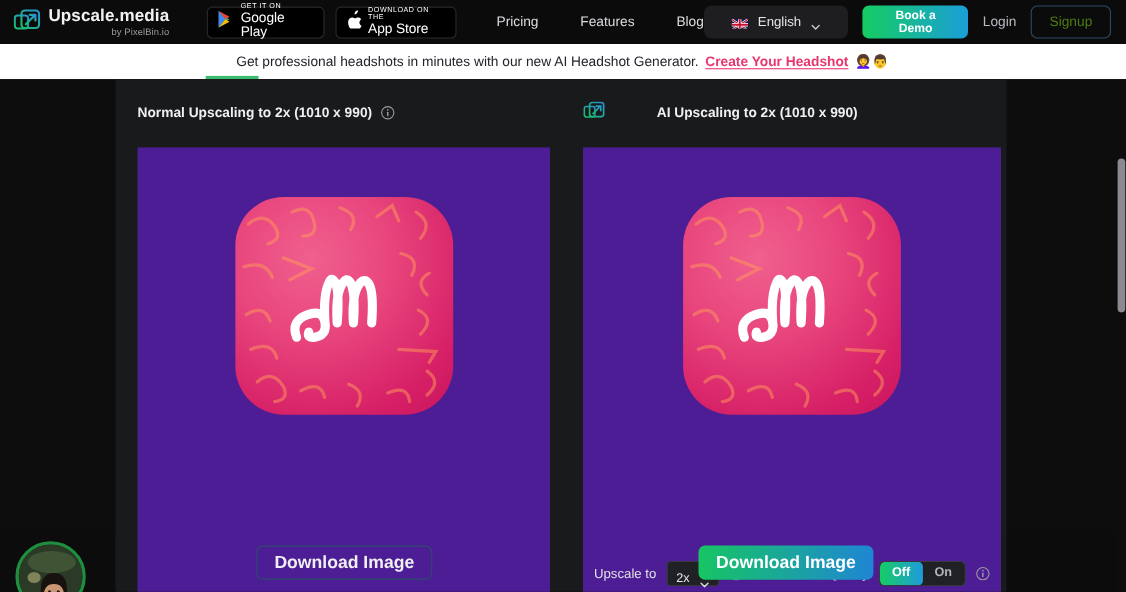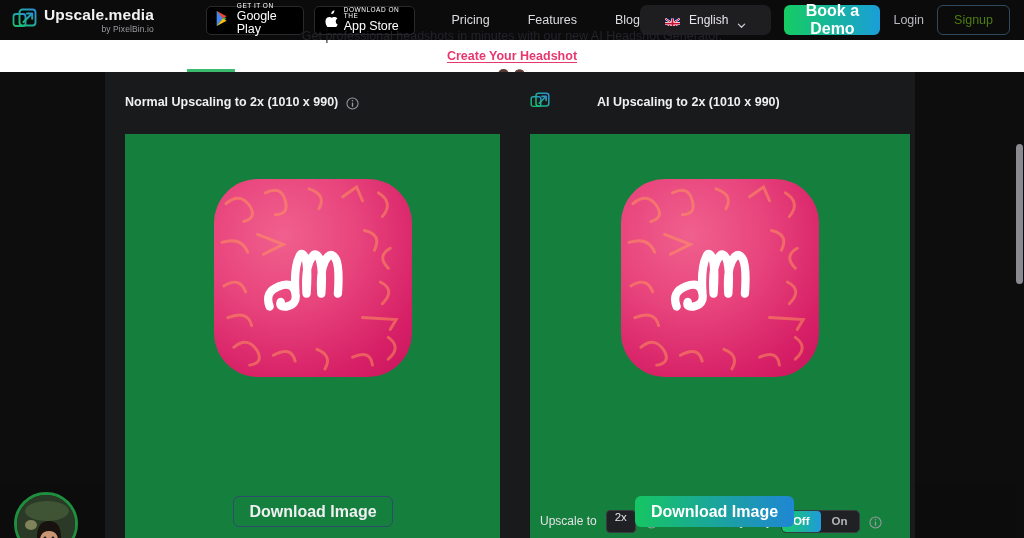--- a/index.html
+++ b/index.html
@@ -16,21 +16,21 @@
     width: 1024px; height: 40px;
     background: #0b0b0c;
     display: flex; align-items: center;
   }
   .brand { display: flex; align-items: center; gap: 7px; margin-left: 12px; }
   .brand-mark { width: 25px; height: 25px; flex: 0 0 25px; }
   .brand-text { line-height: 1; }
   .brand-name { font-size: 15.5px; font-weight: 700; color: #f2f2f3; letter-spacing: .1px; }
   .brand-sub { font-size: 8.5px; color: #9b9ba1; text-align: right; margin-top: 2px; letter-spacing: .1px; }
 
-  .store-badges { display: flex; gap: 10px; margin-left: 52px; }
+  .store-badges { display: flex; gap: 10px; margin-left: 34px; }
   .badge {
     height: 29px; border-radius: 5px; background: #000;
     border: 1px solid #2a2a2e;
     display: flex; align-items: center; gap: 6px; padding: 0 9px;
   }
   .badge-txt { line-height: 1.05; }
   .badge-small { font-size: 6.5px; color: #ffffff; letter-spacing: .5px; text-transform: uppercase; }
   .badge-big { font-size: 12.5px; color: #ffffff; font-weight: 500; letter-spacing: -.1px; }
 
   .nav { display: flex; align-items: center; gap: 38px; margin-left: 36px; }
@@ -41,38 +41,37 @@
     display: flex; align-items: center; gap: 9px;
     background: #1e1e21; border-radius: 7px;
     height: 30px; padding: 0 25px;
   }
   .flag { width: 15px; height: 11px; flex: 0 0 15px; border-radius: 1px; overflow: hidden; }
   .lang-label { font-size: 12px; color: #e6e6ea; }
   .chev { width: 9px; height: 9px; }
   .btn-demo {
     height: 30px; padding: 0 15px; border-radius: 6px;
     background: linear-gradient(90deg, #15cc62 0%, #1a9ed8 100%);
-    color: #fff; font-size: 16px; font-weight: 700;
+    color: #fff; font-size: 11px; font-weight: 700;
     display: flex; align-items: center; border: none; cursor: pointer;
   }
   .btn-login { font-size: 12.5px; color: #b9b9c0; text-decoration: none; }
   .btn-signup {
     height: 30px; padding: 0 16px; border-radius: 6px;
     border: 1px solid #2e4a63; background: transparent;
     color: #4d7c0f; font-size: 12.5px; display: flex; align-items: center; cursor: pointer;
   }
 
   
   .promo {
     position: absolute; top: 40px; left: 0;
     width: 1024px; height: 32px;
     background: #ffffff;
     display: flex; align-items: center; justify-content: center;
     gap: 6px;
-    flex-direction: column;
   }
   .promo-text { font-size: 12.5px; color: #23232a; }
   .promo-link {
     font-size: 12.5px; color: #e8376f; font-weight: 600;
     text-underline-offset: 2px;
   }
   .promo-emoji { font-size: 12px; letter-spacing: 1px; }
   .promo-progress {
     position: absolute; top: 69px; left: 187px;
     width: 48px; height: 4px; background: #3cba6d;
@@ -99,21 +98,21 @@
     height: 60px; padding-left: 20px;
   }
   .panel.right .panel-head { padding-left: 10px; gap: 47px; }
   .panel-title { font-size: 12.5px; font-weight: 700; color: #f0f0f2; }
   .ai-mark { width: 20px; height: 20px; flex: 0 0 20px; }
   .info-icon { width: 13px; height: 13px; flex: 0 0 13px; cursor: pointer; }
 
   .image-area {
     position: absolute; top: 62px; left: 20px;
     width: 375px; height: 404px;
-    background: #15803d;
+    background: #4c1d95;
   }
   .panel.right .image-area { left: 10px; width: 380px; }
 
   .thumb {
     position: absolute; left: 50%; top: 45px;
     transform: translateX(-50%);
     width: 198px; height: 198px; border-radius: 44px;
     background: radial-gradient(circle at 35% 28%, #f0608e 0%, #e8457d 38%, #d61f66 78%, #c8145c 100%);
     overflow: hidden;
   }
@@ -125,21 +124,20 @@
     position: absolute; top: 372px; left: 10px;
     width: 380px; height: 30px;
     display: flex; align-items: center; gap: 9px;
   }
   .ctl-label { font-size: 12px; color: #e2e2e6; }
   .select {
     display: flex; align-items: flex-end; gap: 9px;
     height: 23px; padding: 0 8px;
     background: #202124; border: 1px solid #3a3b40; border-radius: 4px;
     cursor: pointer;
-    flex-direction: column;
   }
   .select-value { font-size: 11.5px; color: #e6e6ea; }
   .toggle {
     display: flex; align-items: flex-end;
     height: 23px; background: #202124;
     border: 1px solid #3a3b40; border-radius: 5px;
     overflow: hidden; cursor: pointer;
   }
   .toggle-opt {
     font-size: 11.5px; font-weight: 700; color: #b4b4bb;

